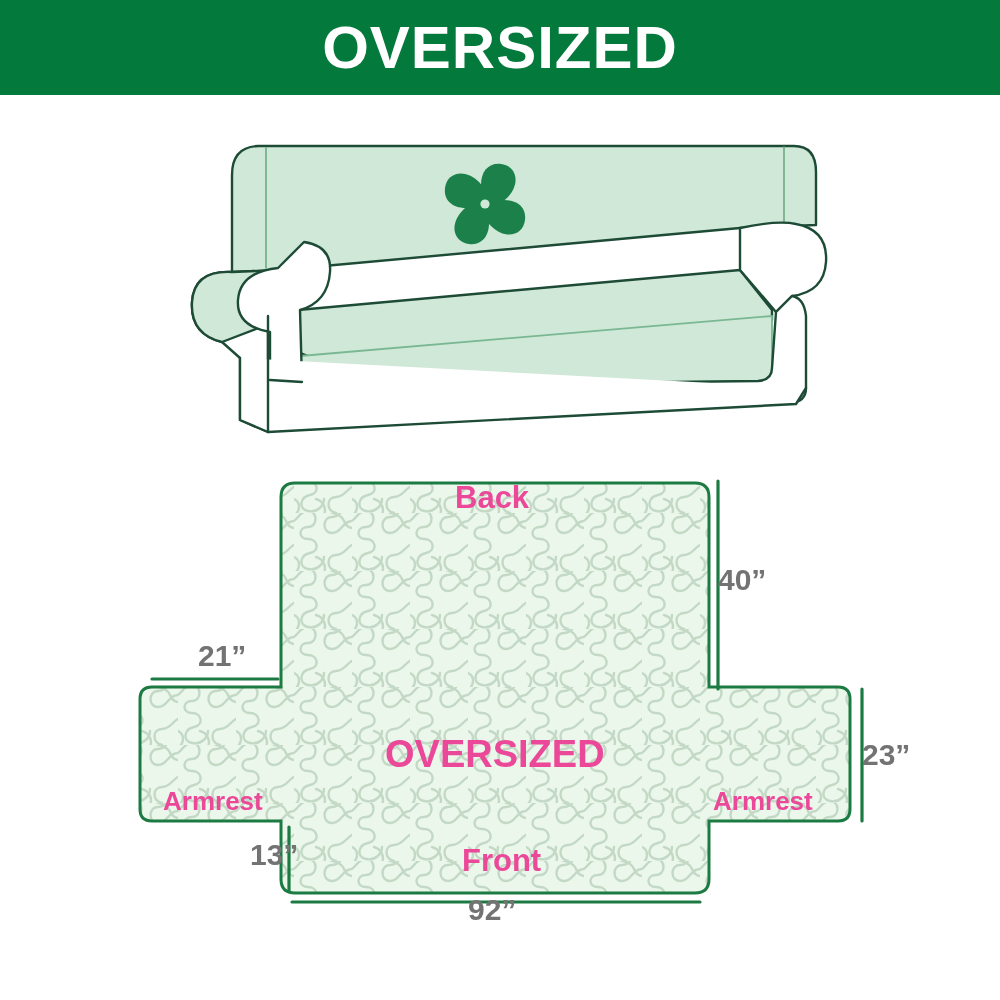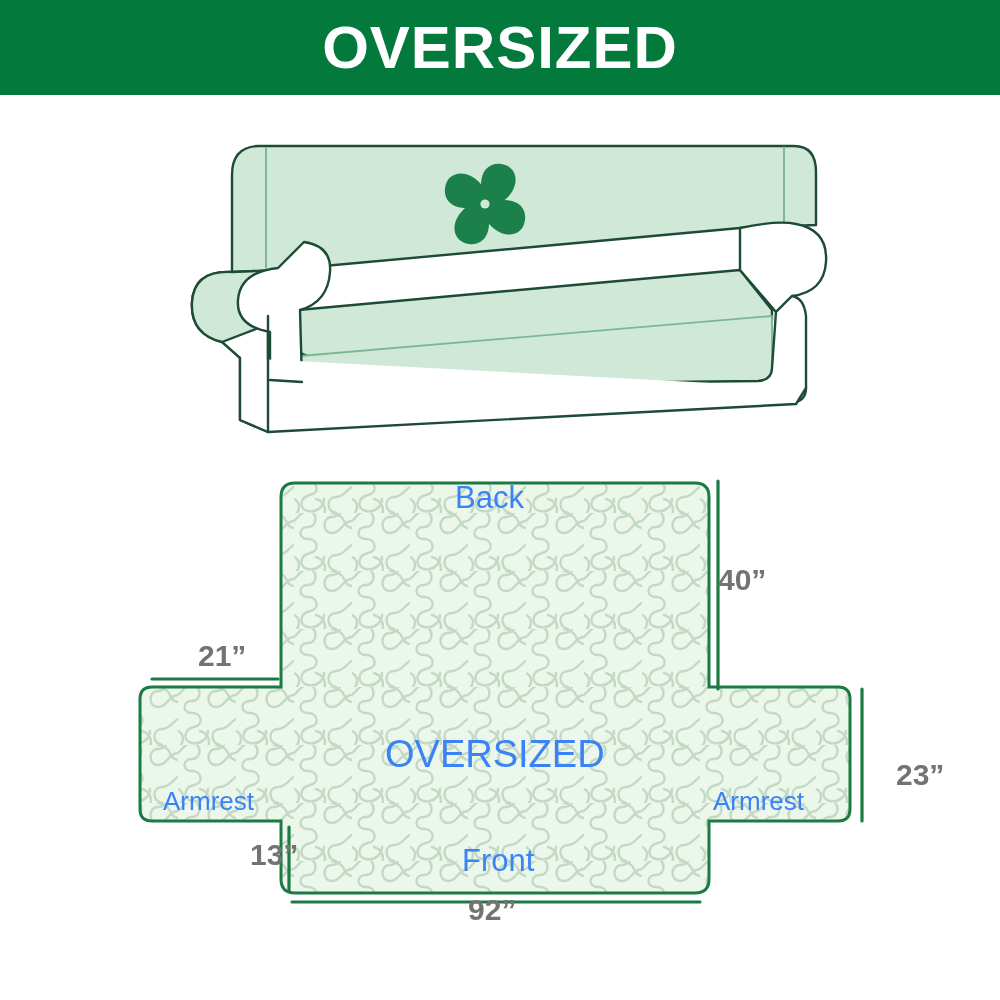--- a/index.html
+++ b/index.html
@@ -36,34 +36,34 @@
     position:absolute;
     color:#737373;
     font-weight:bold;
     font-size:30px;
     line-height:1;
     white-space:nowrap;
     font-family:"Liberation Sans", sans-serif;
   }
   .panel-label {
     position:absolute;
-    color:#3b82f6;
-    font-weight:normal;
+    color:#ec4899;
+    font-weight:bold;
     line-height:1;
     white-space:nowrap;
     font-family:"Liberation Sans", sans-serif;
   }
   #label-back   { font-size:31px; left:455px; top:482px; }
   #label-front  { font-size:31px; left:450px; top:845px;margin-left:12px; }
   #label-arm-l  { font-size:26px; left:163px; top:788px; }
   #label-arm-r  { font-size:26px; left:713px; top:788px; }
   #label-oversized-center { font-size:38px; left:385px; top:735px; letter-spacing:0px; }
 
   #dim-40 { left:718px; top:565px; }
-  #dim-23 { left:896px; top:740px;margin-top:20px; }
+  #dim-23 { left:862px; top:740px; }
   #dim-24 { left:198px; top:641px; }
   #dim-13 { left:222px; top:840px;margin-left:28px; }
   #dim-78 { left:468px; top:895px; }
 </style>
 </head>
 <body>
 
 <div id="stage">
 
   <div id="header-banner">

